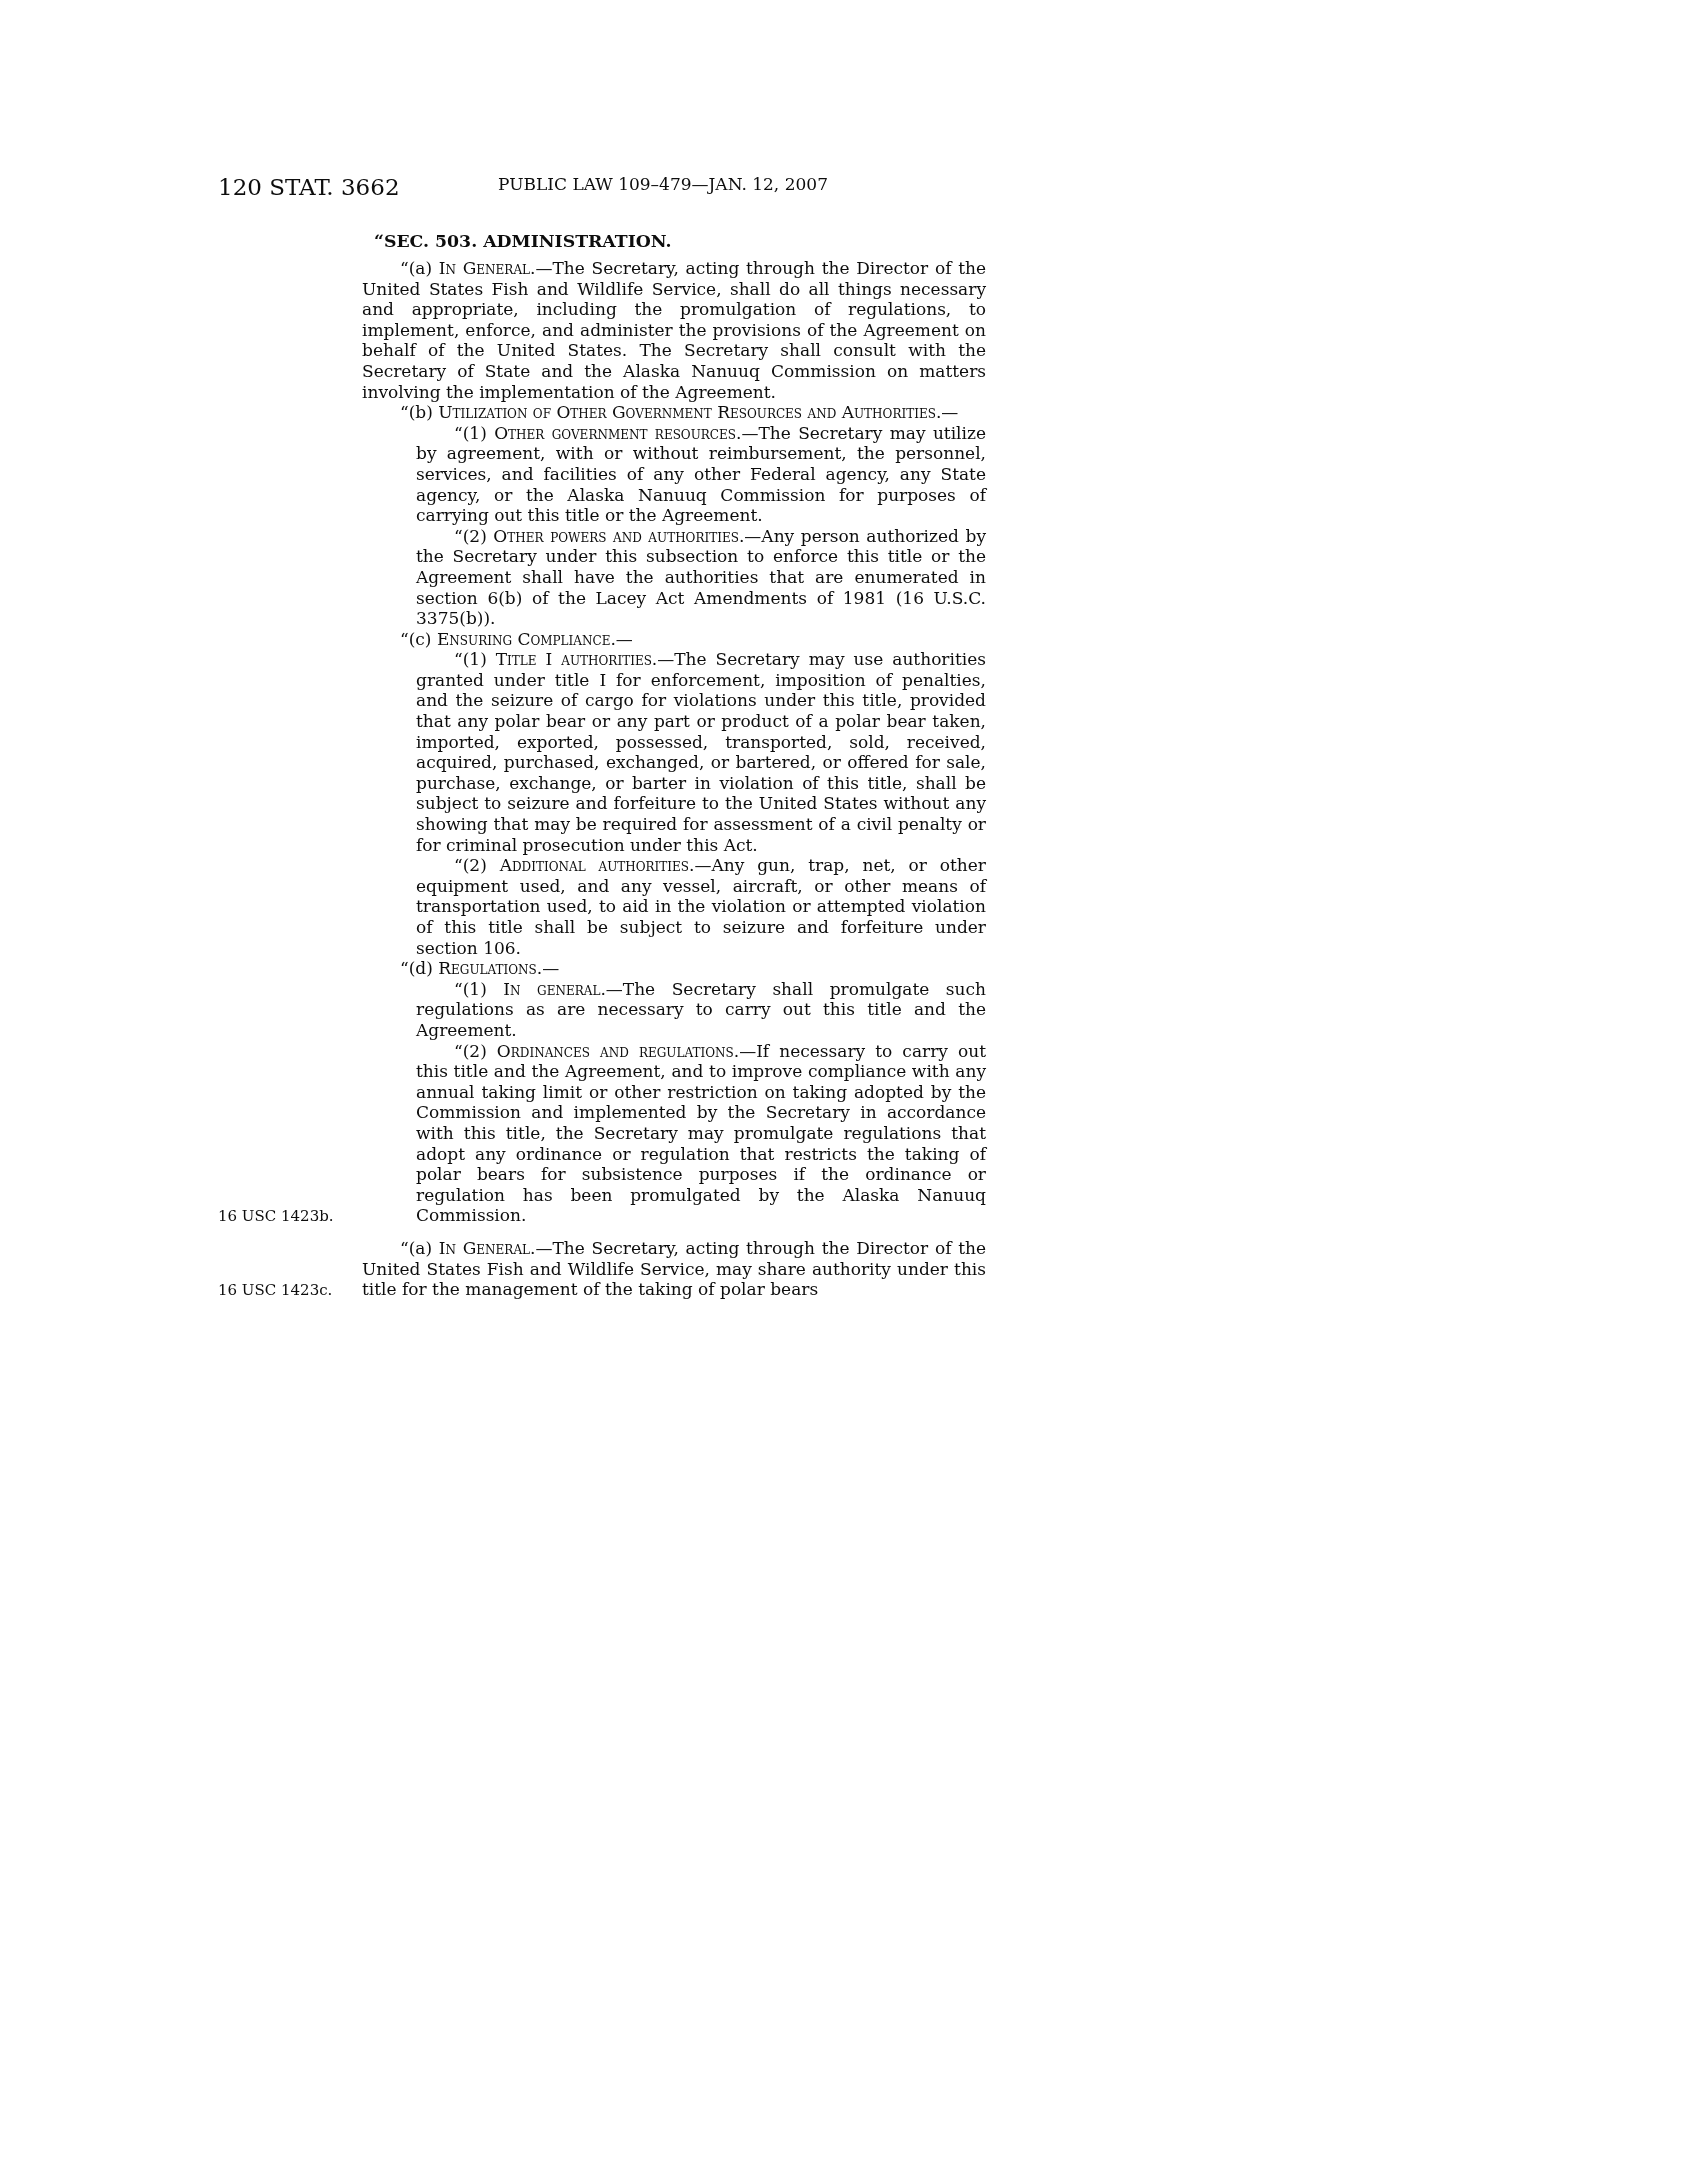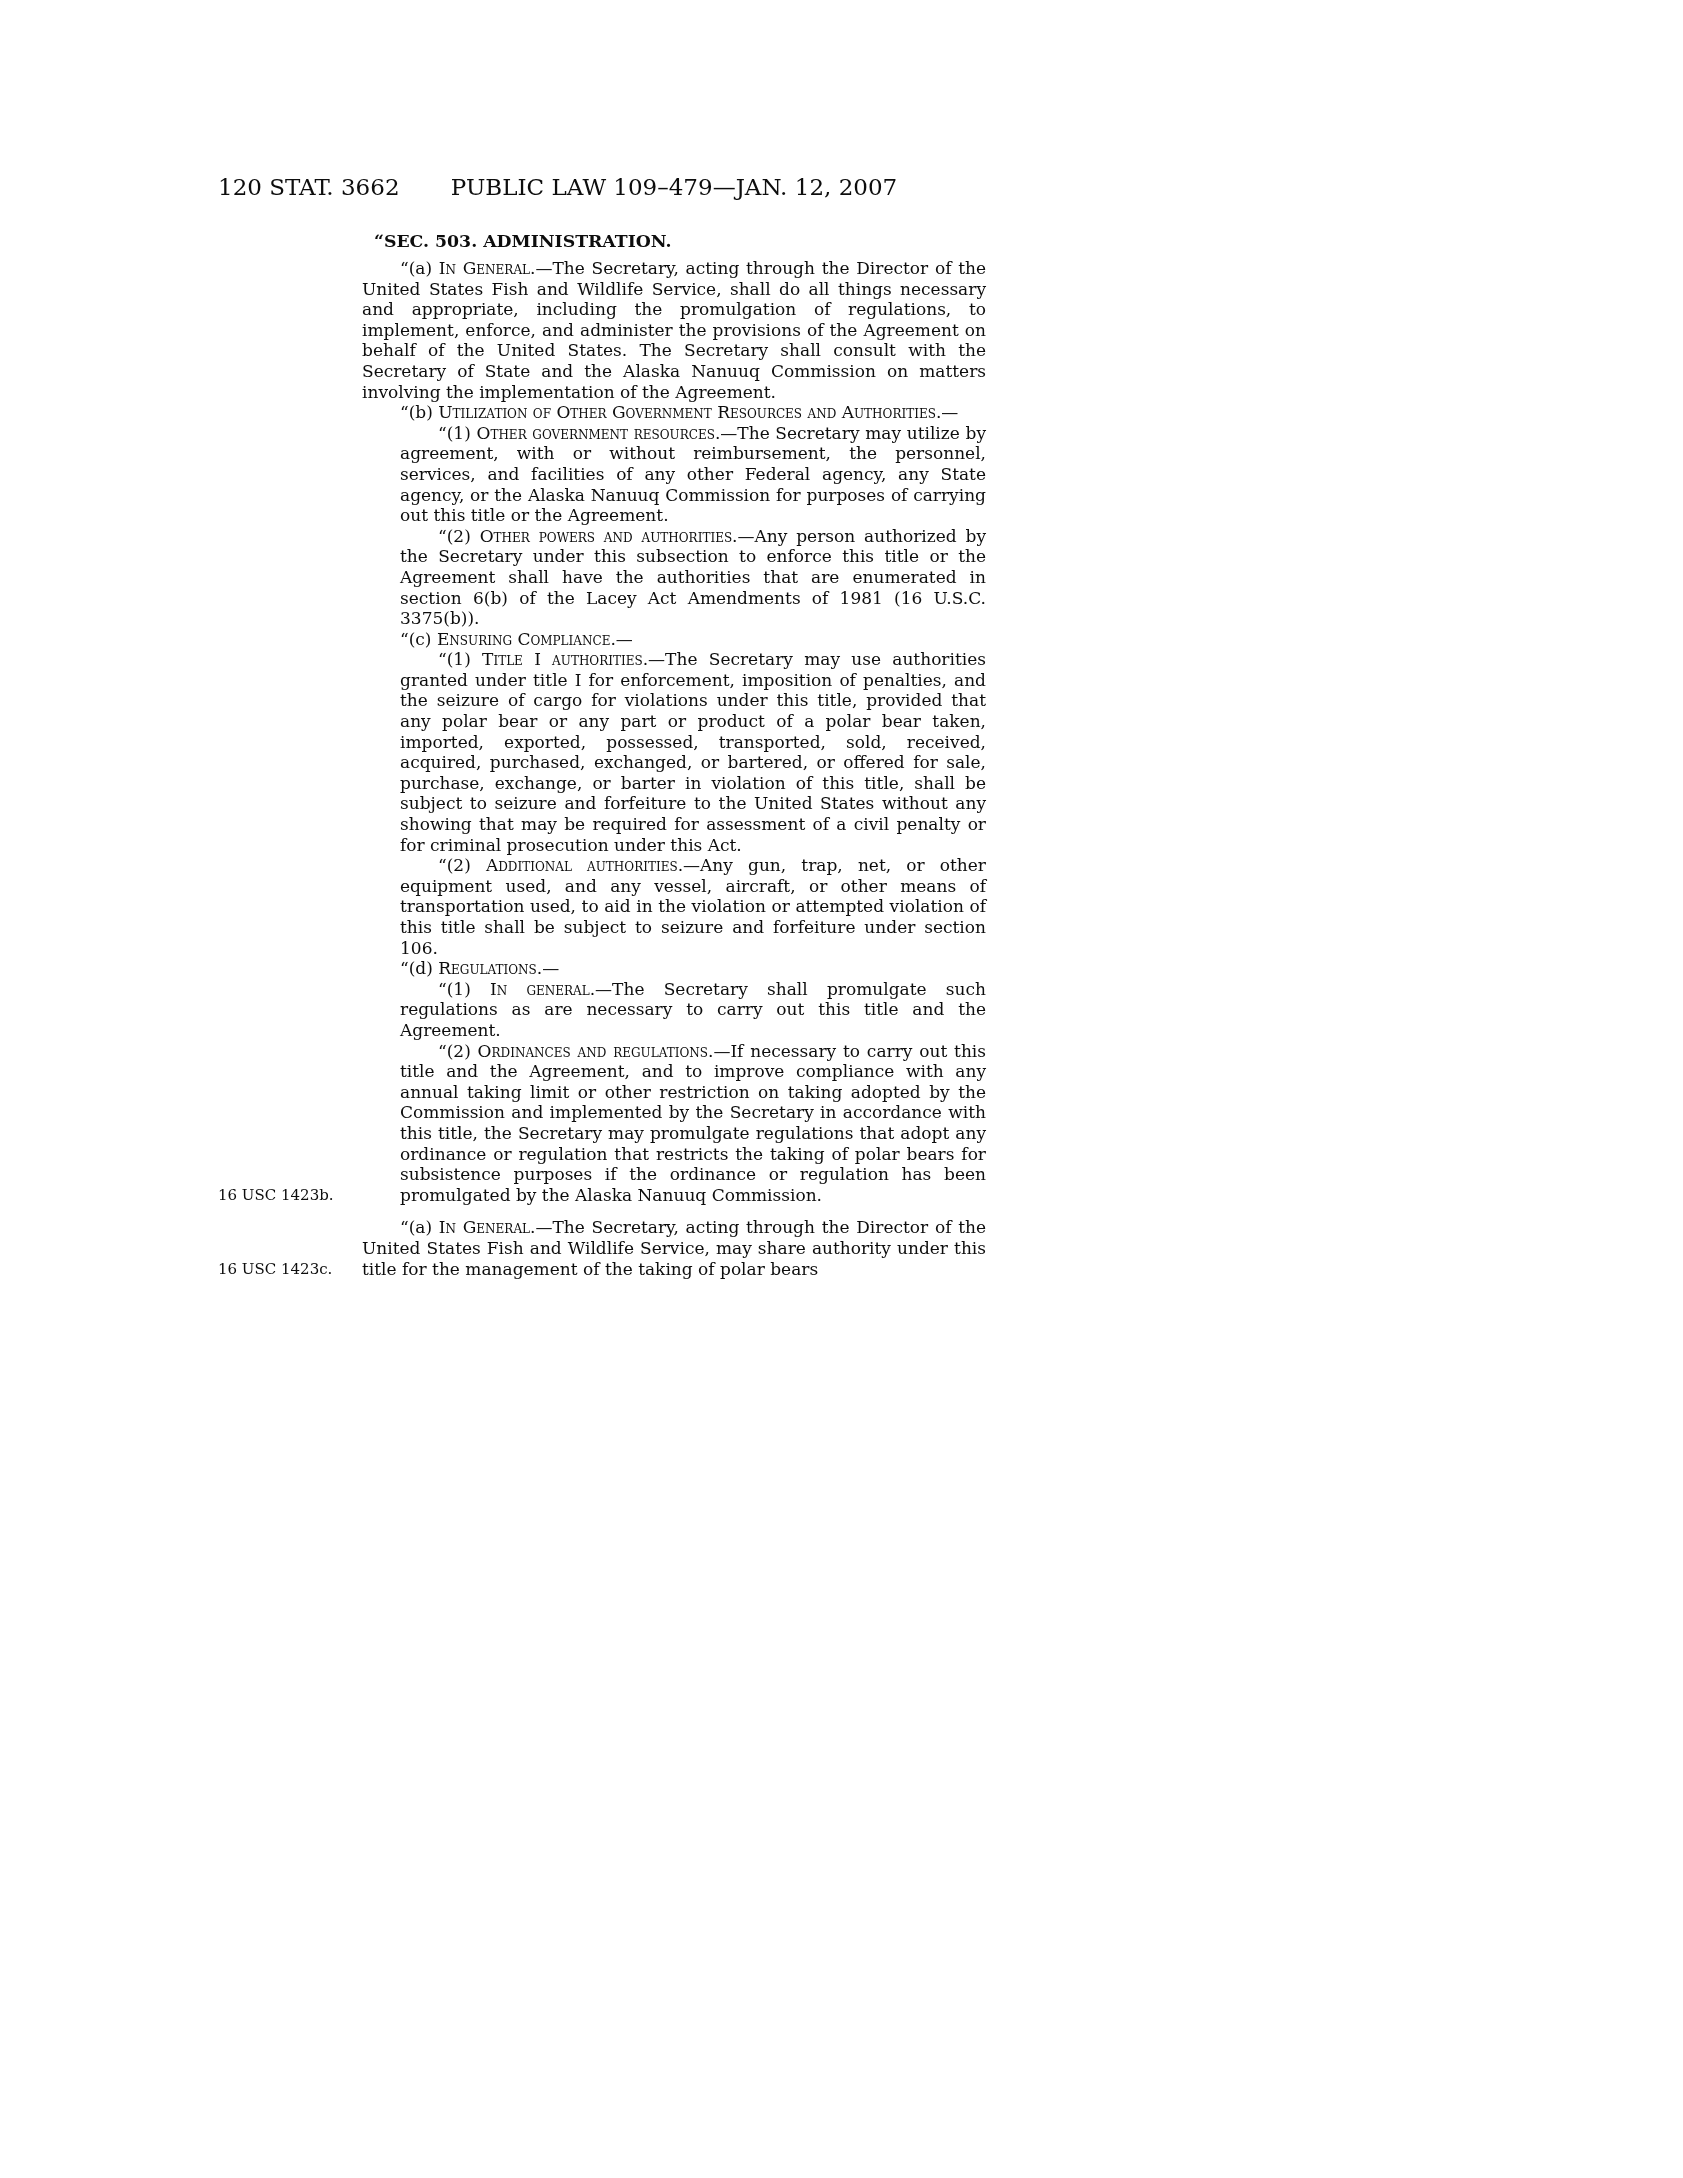--- a/index.html
+++ b/index.html
@@ -30,25 +30,25 @@
   }
   .stat-number {
     position: absolute;
     left: 0;
     top: 0;
     font-size: 23px;
     white-space: nowrap;
   }
   .law-title {
     position: absolute;
-    left: 144px;
+    left: 133px;
     top: 0;
     width: 624px;
     text-align: center;
-    font-size: 23px;
+    font-size: 17px;
     white-space: nowrap;
   }
   
   .section-row {
     display: flex;
     align-items: flex-end;
   }
   .section-row.sec-504 {
     margin-top: 12px;
   }
@@ -75,21 +75,21 @@
     text-indent: -94px;
     margin-bottom: 7px;
   }
   .para {
     margin: 0;
     font-size: 17px;
     line-height: 20.6px;
     text-align: justify;
   }
   .para.lvl-a { text-indent: 38px; }
-  .para.lvl-1 { margin-left: 38px; text-indent: 38px; }
+  .para.lvl-1 { margin-left: 54px; text-indent: 38px; }
   .sc { font-variant: small-caps; }
 </style>
 </head>
 <body>
 
 <div class="page">
   <div class="content">
 
     <div class="header-row">
       <span class="stat-number">120 STAT. 3662</span>

